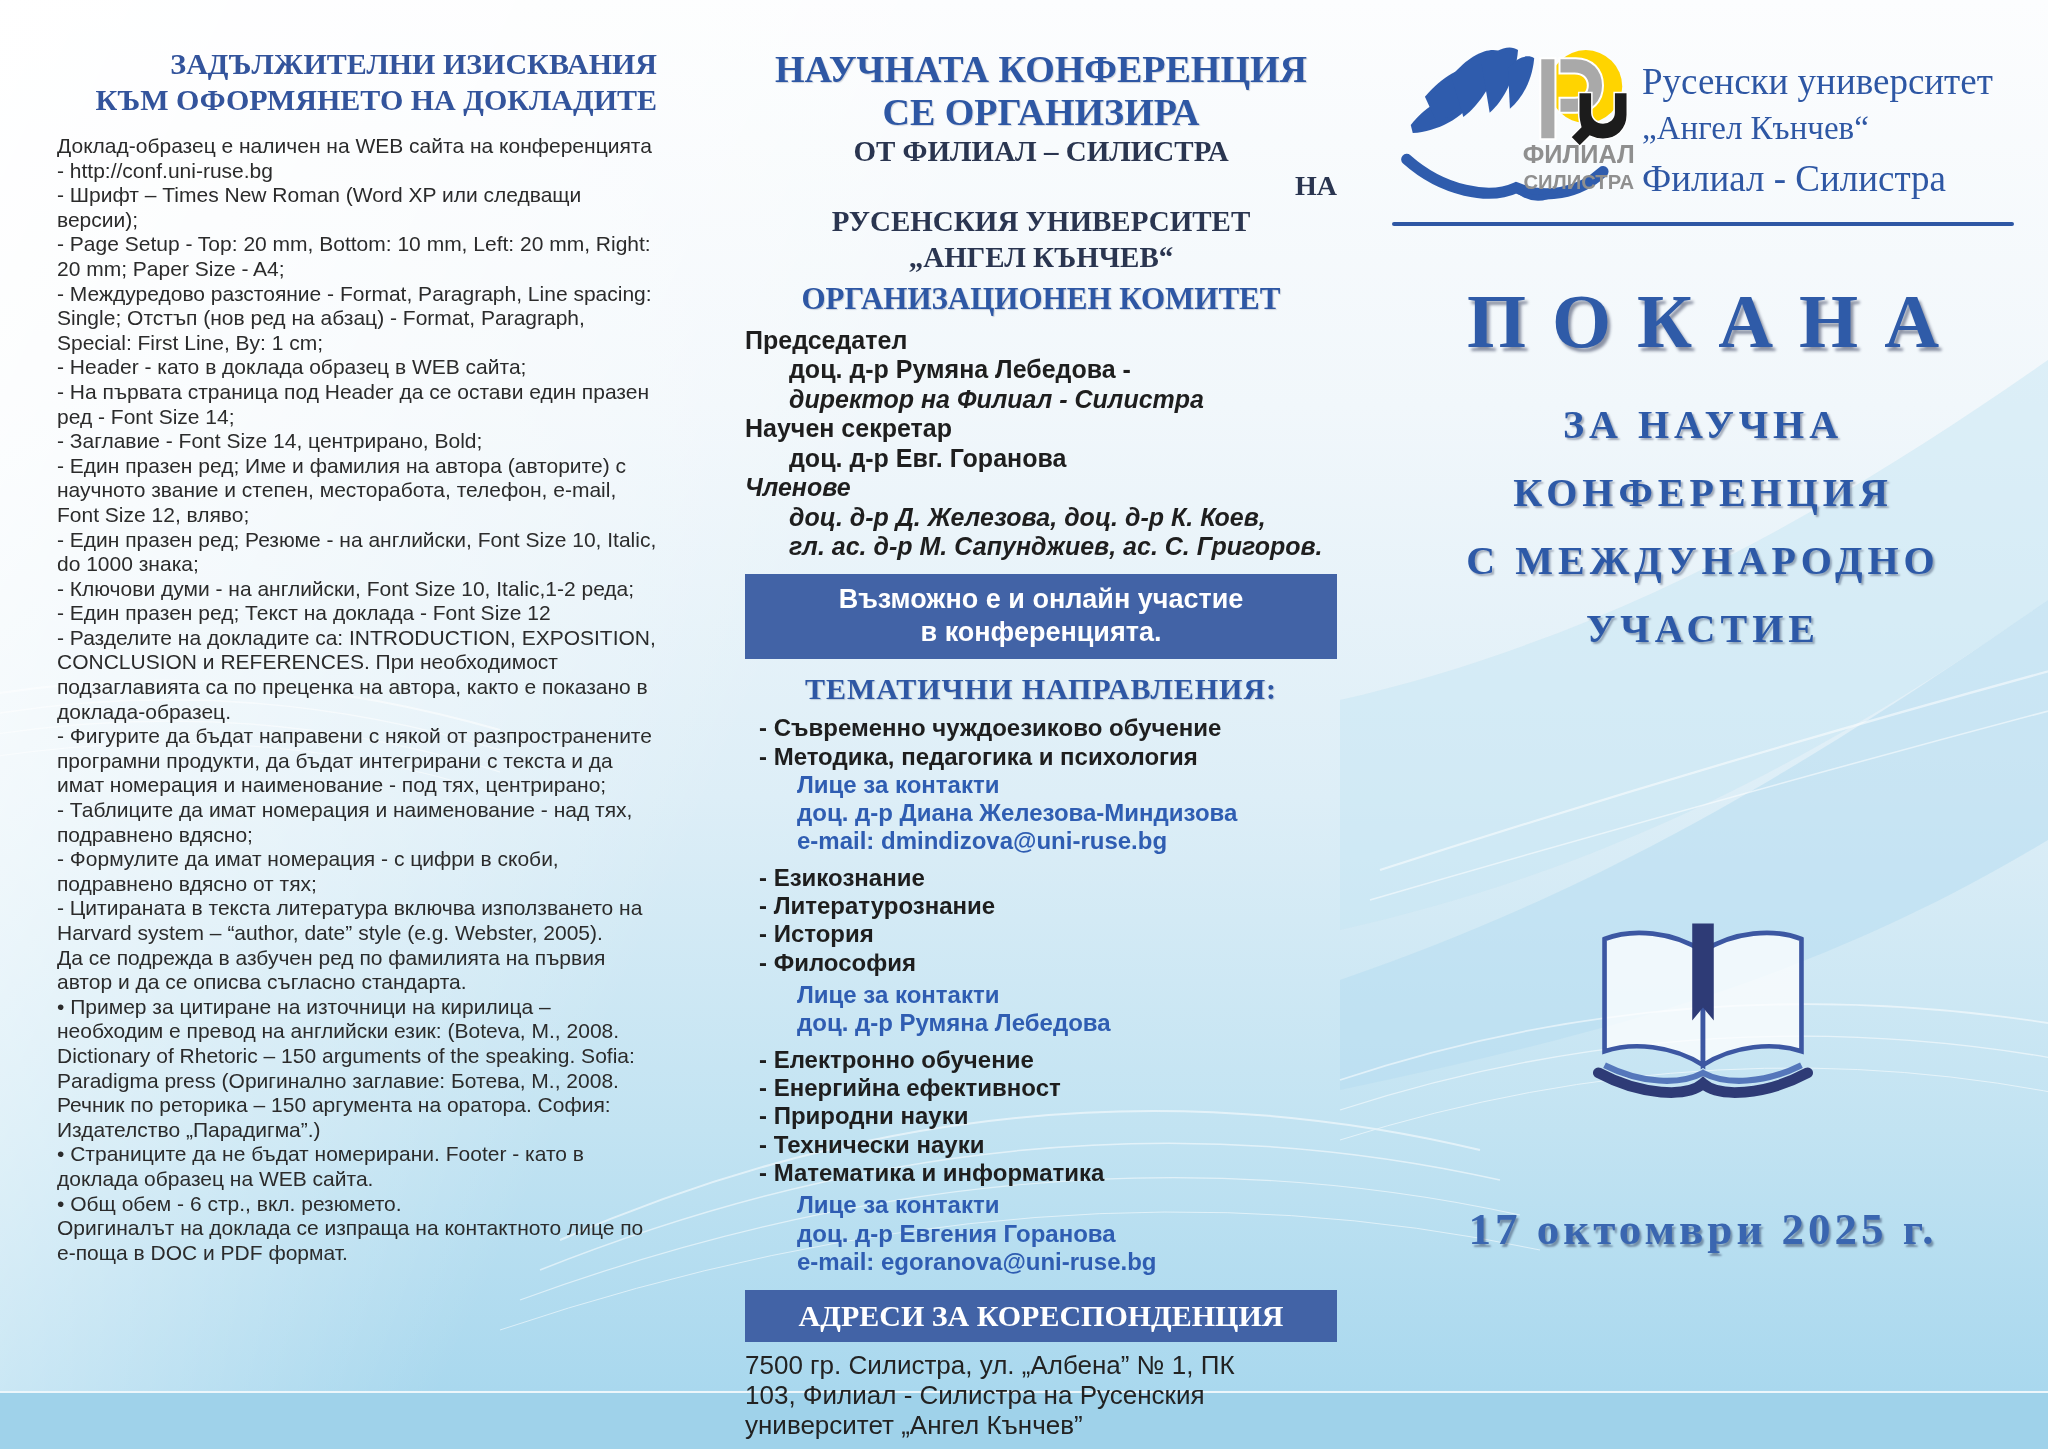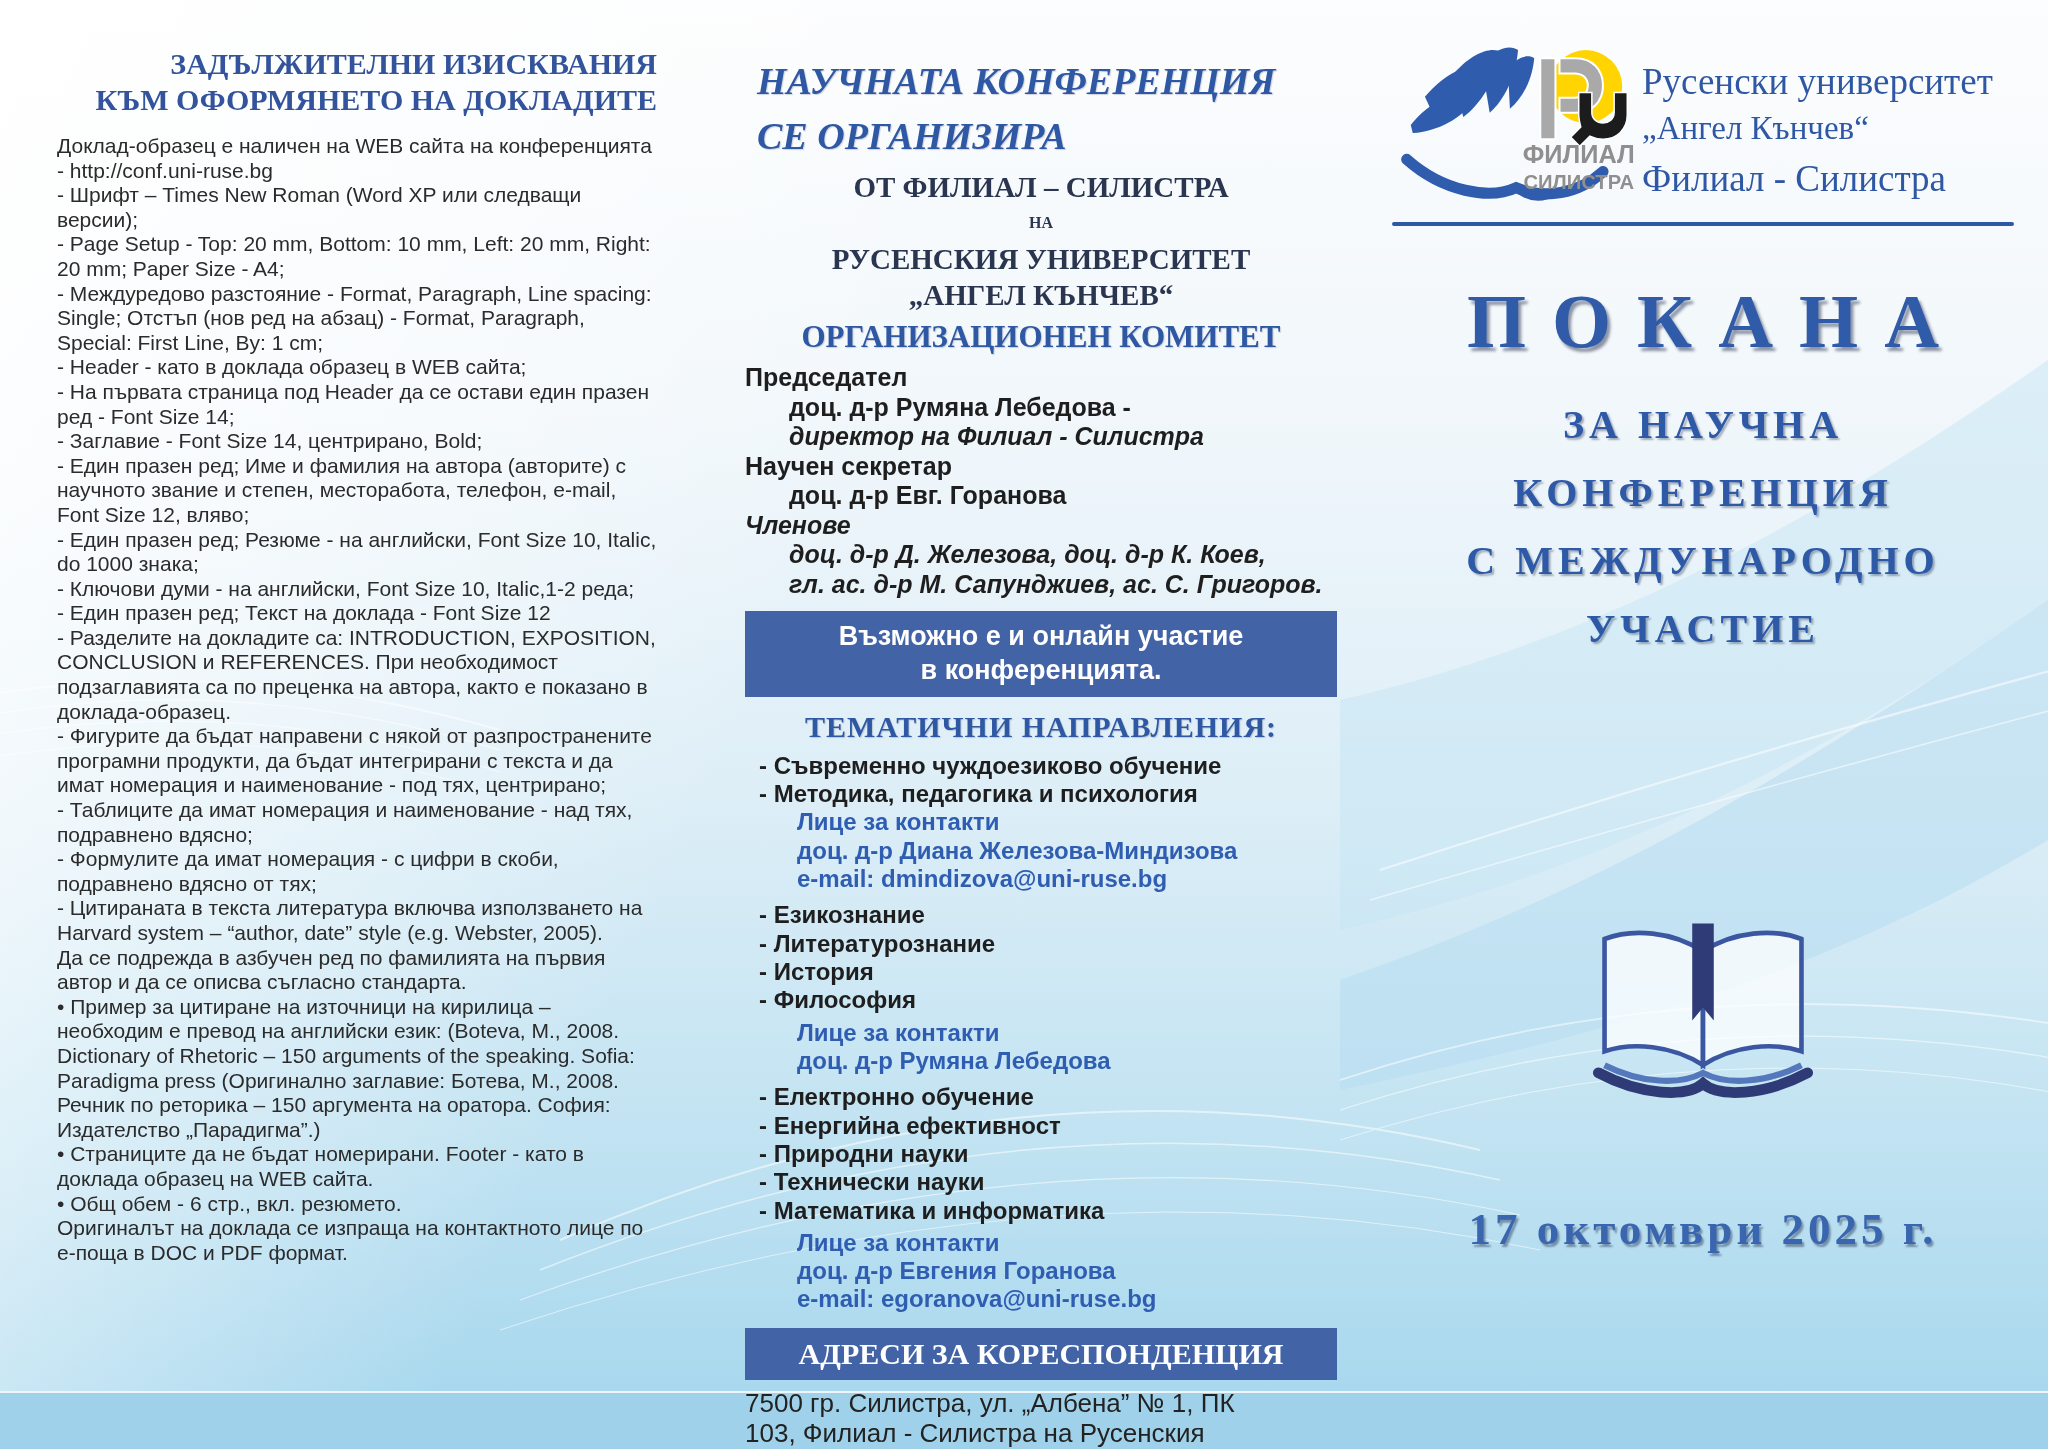--- a/index.html
+++ b/index.html
@@ -15,23 +15,23 @@
   .col-left{left:57px;top:46px;width:600px;}
   .col-mid{left:745px;top:48px;width:592px;}
   .col-right{left:1392px;top:40px;width:622px;text-align:center;}
   
   .left-title{font-family:"Liberation Serif",serif;font-weight:bold;font-size:30px;line-height:1.2;
         color:#33549c;text-align:right;margin:0 0 16px 0;}
   .left-body p{margin:0;font-size:21px;line-height:24.6px;color:#2b2b2b;}
   
   .serif-blue{font-family:"Liberation Serif",serif;font-weight:bold;color:#2e57a4;text-shadow:1px 1px 1px rgba(10,20,60,.18);}
   .serif-dark{font-family:"Liberation Serif",serif;font-weight:bold;color:#2a3550;}
-  .mid-h1{font-size:38px;line-height:1.12;text-align:left;margin:12px;font-style:italic;}
+  .mid-h1{font-size:38px;line-height:1.12;text-align:center;margin:0;}
   .mid-h2{font-size:29px;line-height:1.25;text-align:center;margin:0;}
-  .mid-h3{font-size:16px;line-height:1.2;text-align:center;margin:8px;}
+  .mid-h3{font-size:28px;line-height:1.2;text-align:right;margin:0;}
   .mid-h4{font-size:31px;line-height:1.3;text-align:center;margin:4px 0 6px 0;}
   .committee{font-size:25px;line-height:1.18;font-weight:bold;color:#1e1e1e;}
   .committee .indent{padding-left:44px;}
   .italic{font-style:italic;}
   .banner{background:#4263a6;color:#ffffff;text-align:center;font-weight:bold;
         font-size:27px;line-height:1.25;padding:9px 6px;margin-top:12px;}
   .topics-title{font-size:30px;line-height:1.3;text-align:center;letter-spacing:1px;margin:10px 0 6px 0;}
   .topic{font-size:24px;line-height:1.18;font-weight:bold;color:#1e1e1e;padding-left:30px;text-indent:-16px;}
   .contact{font-size:24px;line-height:1.18;font-weight:bold;color:#2f5db2;padding-left:52px;}
   .gap-s{height:8px;}.gap-xs{height:4px;}

